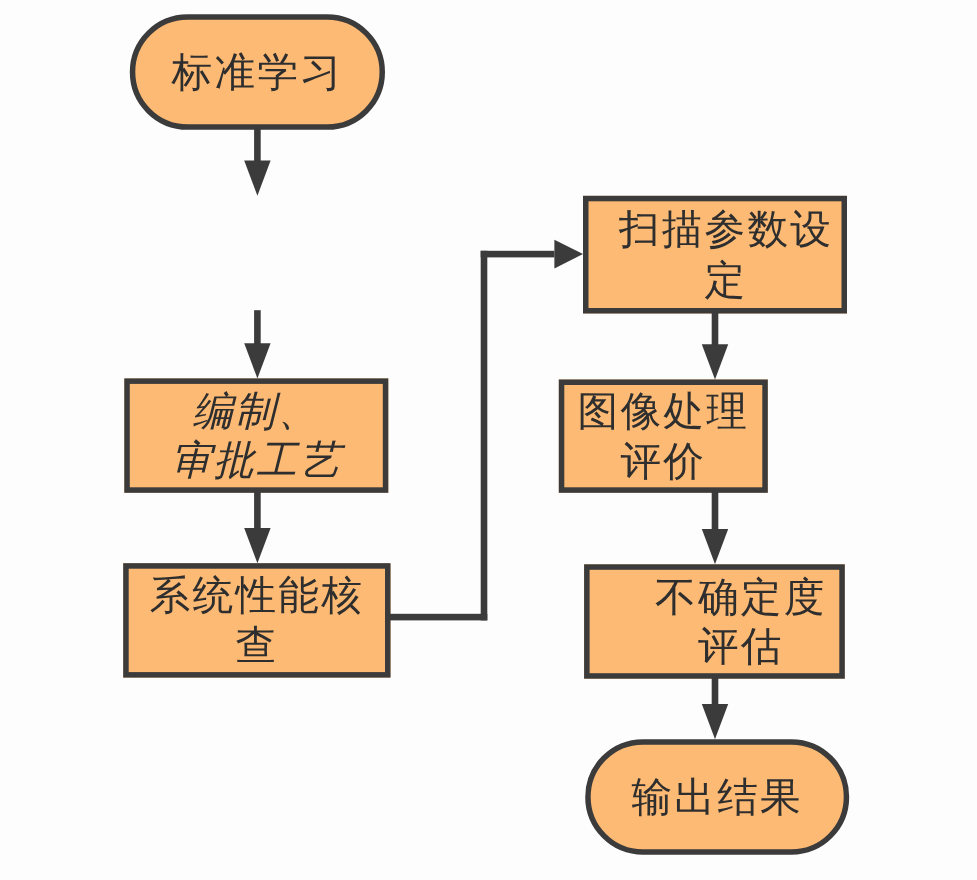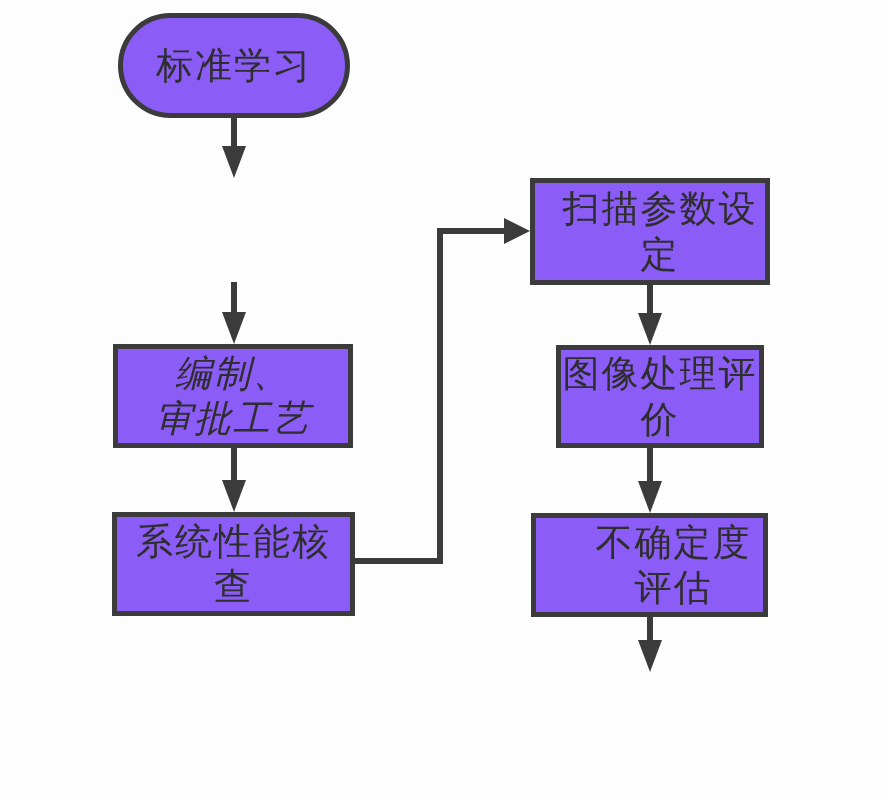--- a/index.html
+++ b/index.html
@@ -10,40 +10,40 @@
   .canvas{
     position:relative;
     width:888px;
     height:800px;
     background:#fdfdfd;
     overflow:hidden;
   }
   .node{
     position:absolute;
     box-sizing:border-box;
-    background:#8b5cf6;
+    background:#fdba74;
     border:5px solid #3b3b3b;
     display:flex;
     flex-direction:column;
     align-items:center;
     justify-content:center;
     text-align:center;
     color:#2e2e2e;
     font-size:37px;
     letter-spacing:2px;
     line-height:1.22;
   }
   .stadium{border-radius:53px;}
   
   #n-standard-learning      {left:118px; top:13px;  width:232px; height:105px;}
   #n-pre-inspection-prep    {left:113px; top:178px; width:242px; height:105px;}
   #n-compile-approve        {left:113px; top:344px; width:240px; height:104px;font-style:italic;}
   #n-system-performance     {left:112px; top:512px; width:243px; height:104px;}
   #n-scan-parameter         {left:530px; top:178px; width:240px; height:107px;padding-left:20px;}
-  #n-image-processing       {left:556px; top:345px; width:208px; height:103px;}
+  #n-image-processing       {left:508px; top:345px; width:190px; height:103px;}
   #n-uncertainty            {left:531px; top:513px; width:237px; height:104px;padding-left:48px;}
   #n-output-result          {left:532px; top:672px; width:240px; height:105px;}
 
   
   .seg{position:absolute; background:#3b3b3b;}
   .head-down{
     position:absolute; width:0; height:0;
     border-left:12px solid transparent;
     border-right:12px solid transparent;
     border-top:32px solid #3b3b3b;
@@ -98,20 +98,23 @@
   </div>
 
   <div class="node" id="n-image-processing">
     <span>图像处理评价</span>
   </div>
 
   <div class="node" id="n-uncertainty">
     <span>不确定度评估</span>
   </div>
 
+  <div class="node stadium" id="n-output-result">
+    <span>输出结果</span>
+  </div>
 
   <div class="seg" id="a1-shaft"></div>
   <div class="head-down" id="a1-head"></div>
 
   <div class="seg" id="a2-shaft"></div>
   <div class="head-down" id="a2-head"></div>
 
   <div class="seg" id="a3-shaft"></div>
   <div class="head-down" id="a3-head"></div>
 

